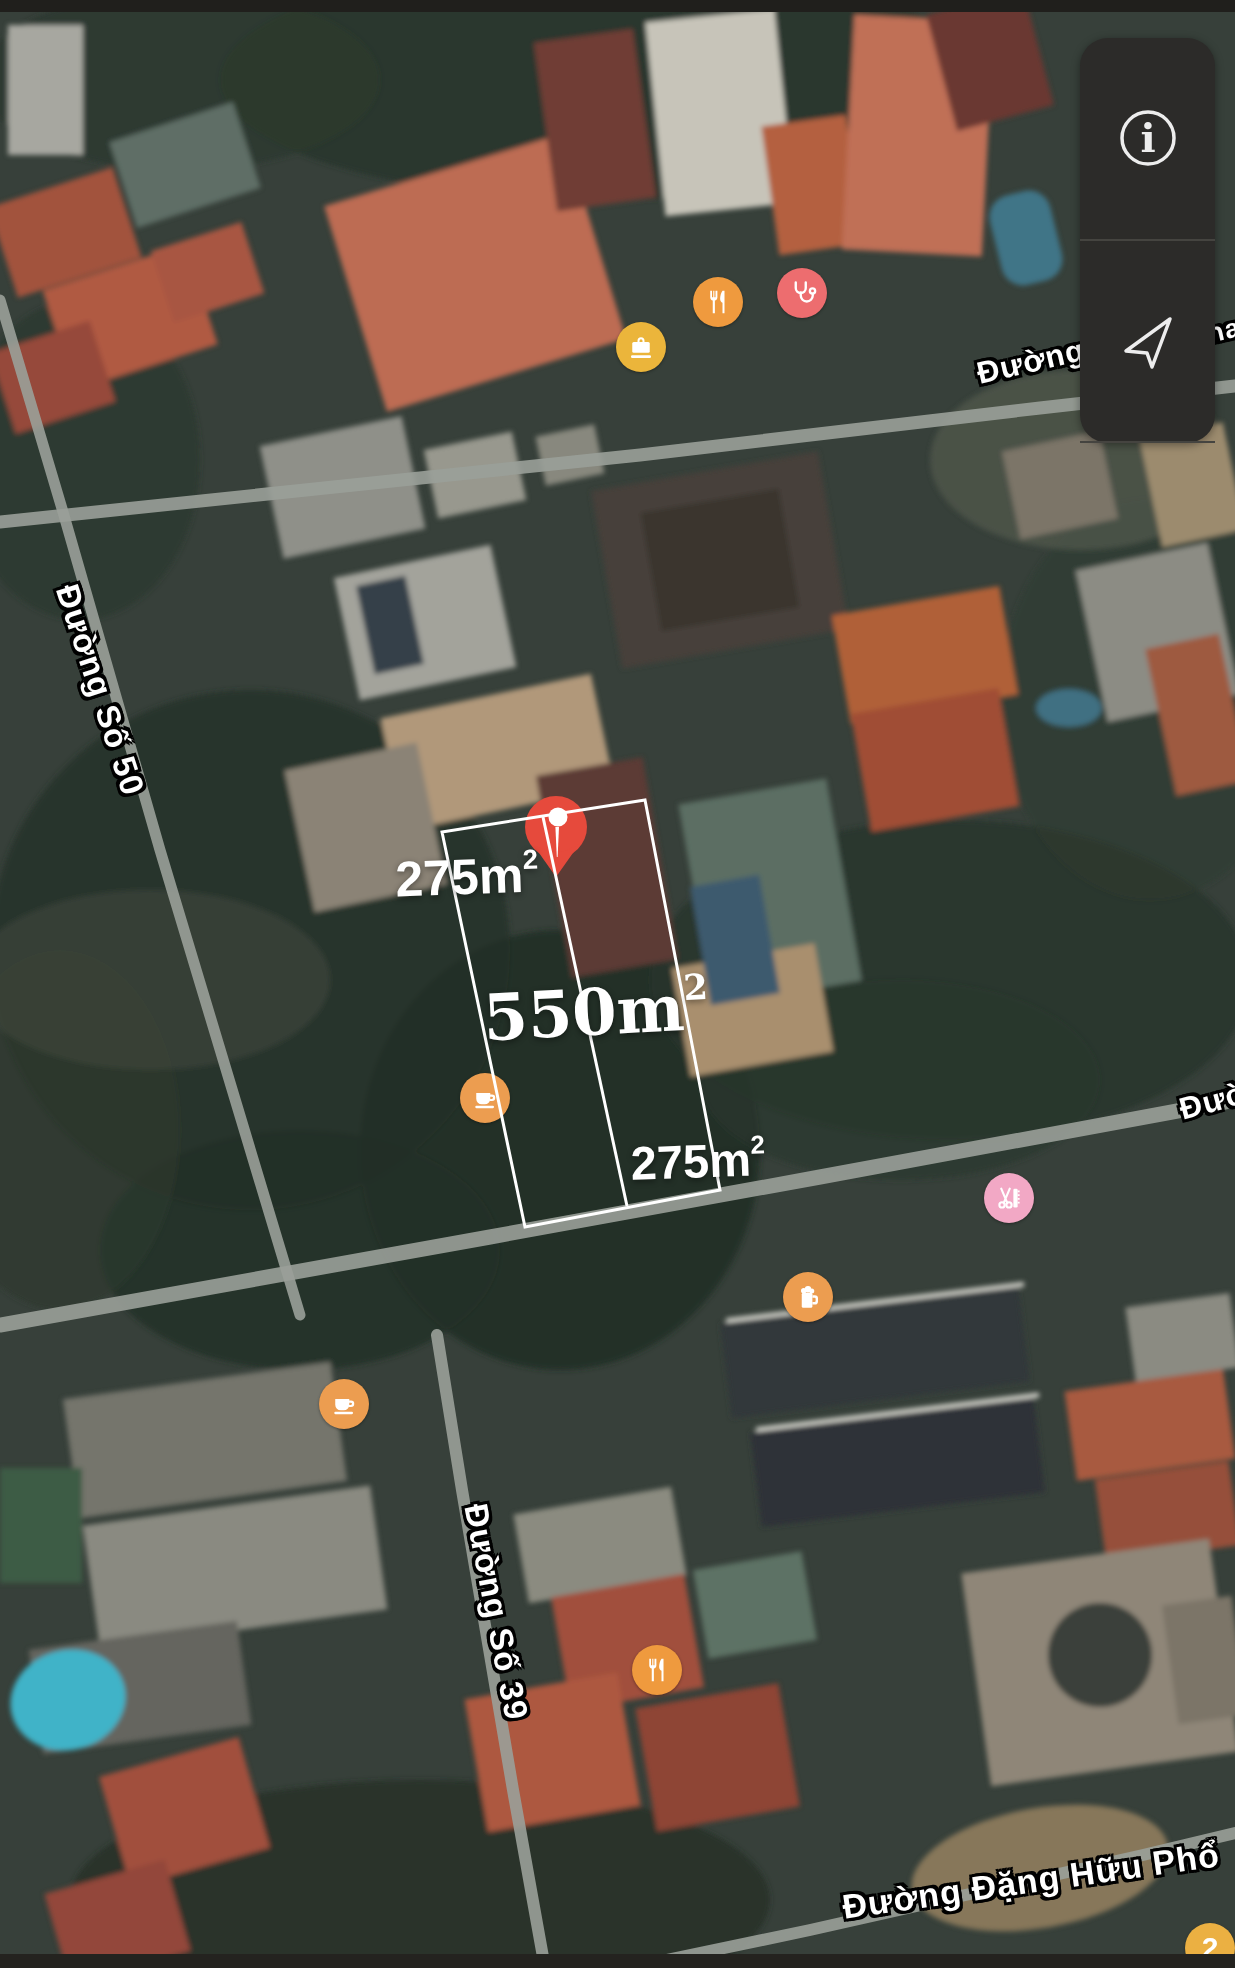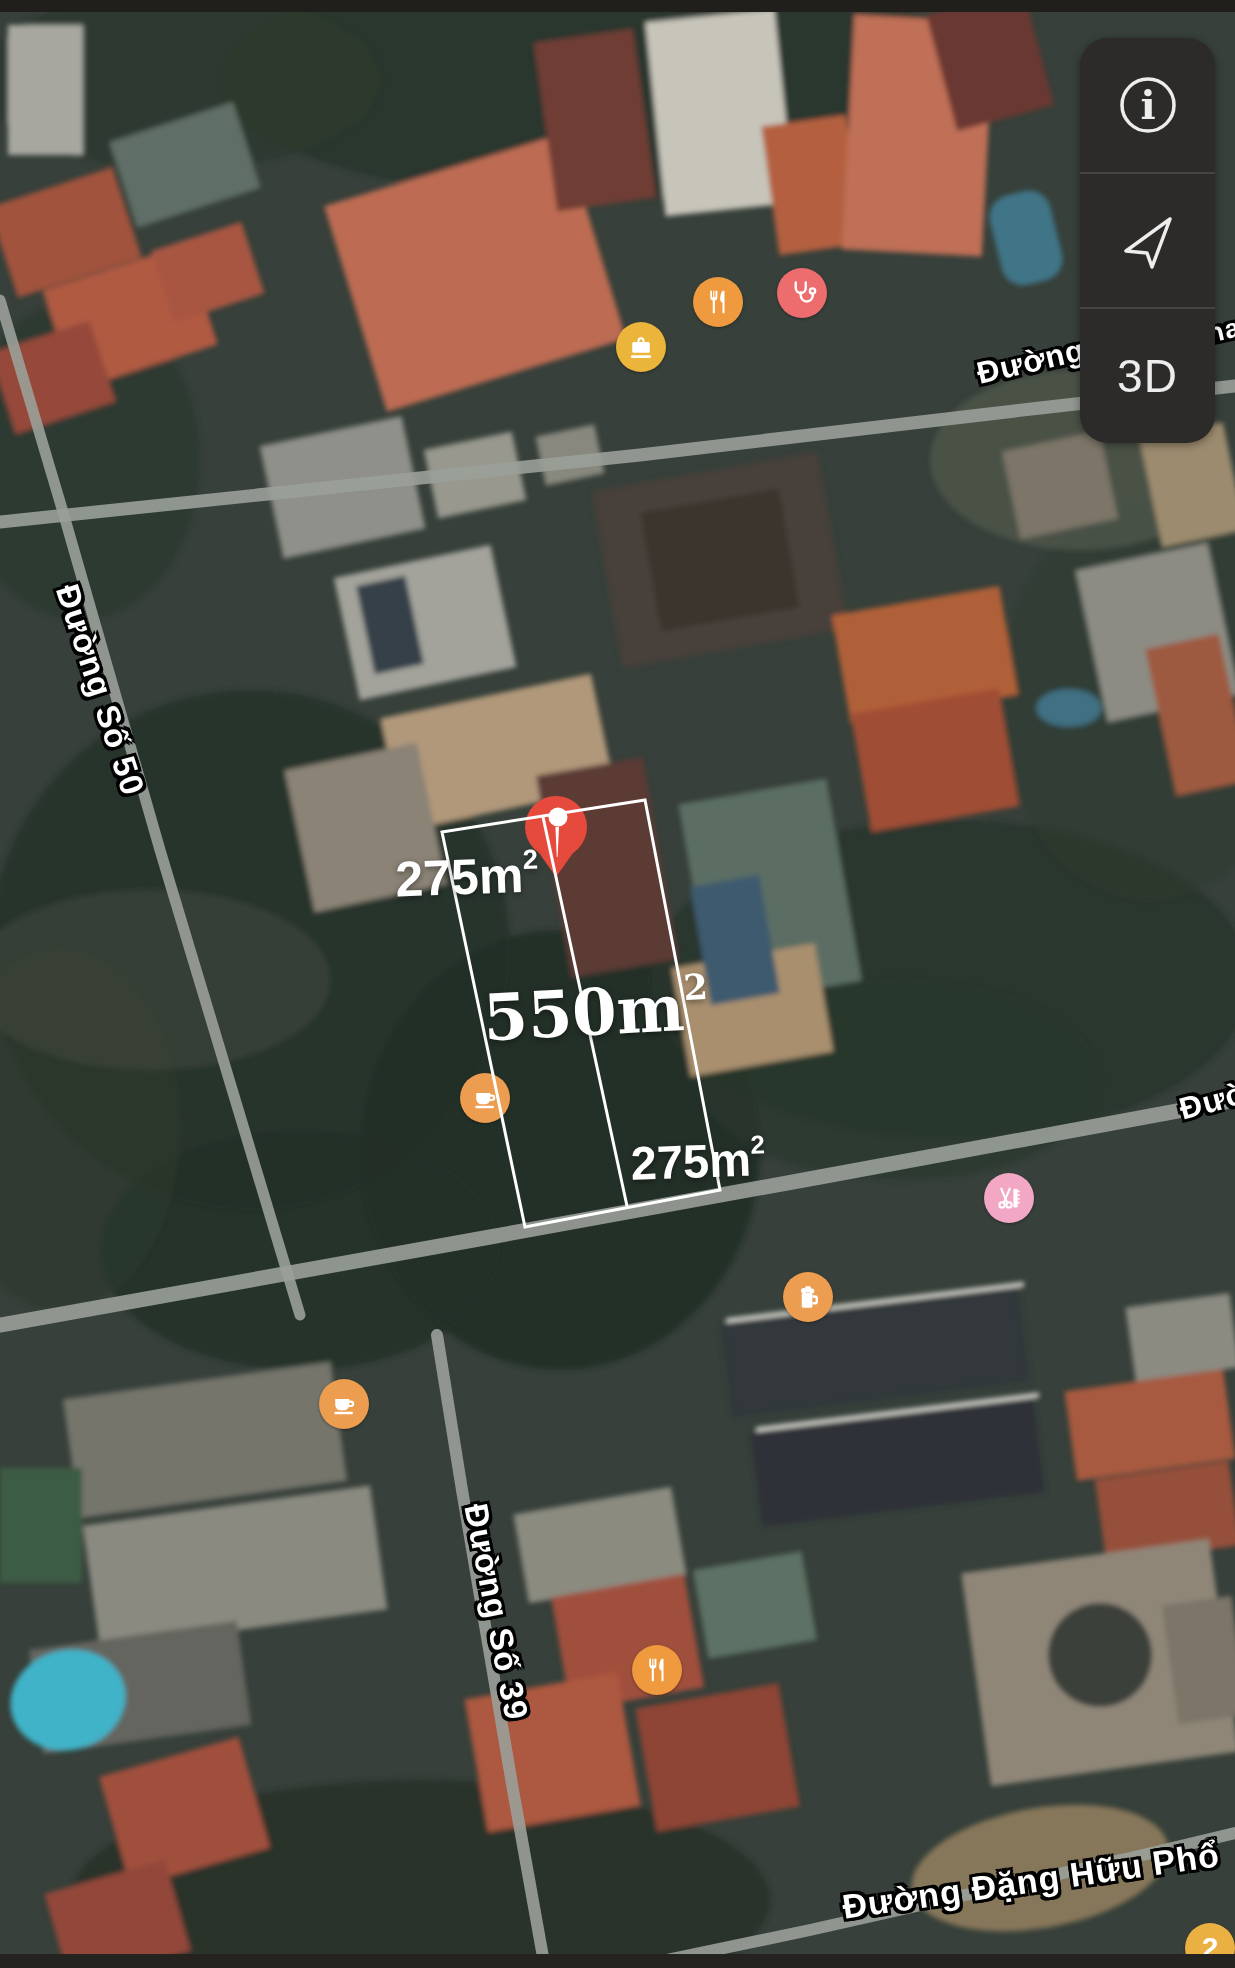--- a/index.html
+++ b/index.html
@@ -269,18 +269,15 @@
         <text x="31" y="45" text-anchor="middle" fill="#ededed" font-family="DejaVu Serif, Liberation Serif, serif" font-size="40" font-weight="bold">i</text>
       </svg>
     </button>
     <div class="sep"></div>
     <button class="ctl">
       <svg width="64" height="64" viewBox="0 0 64 64">
         <path d="M54 10 L10 42 L31 44 L36 58 Z" fill="none" stroke="#ededed" stroke-width="3.5" stroke-linejoin="round"></path>
       </svg>
     </button>
     <div class="sep"></div>
-    <button class="ctl">
-      <span>3D</span>
-    </button>
   </div>
 
 </div>
 
 </body></html>

